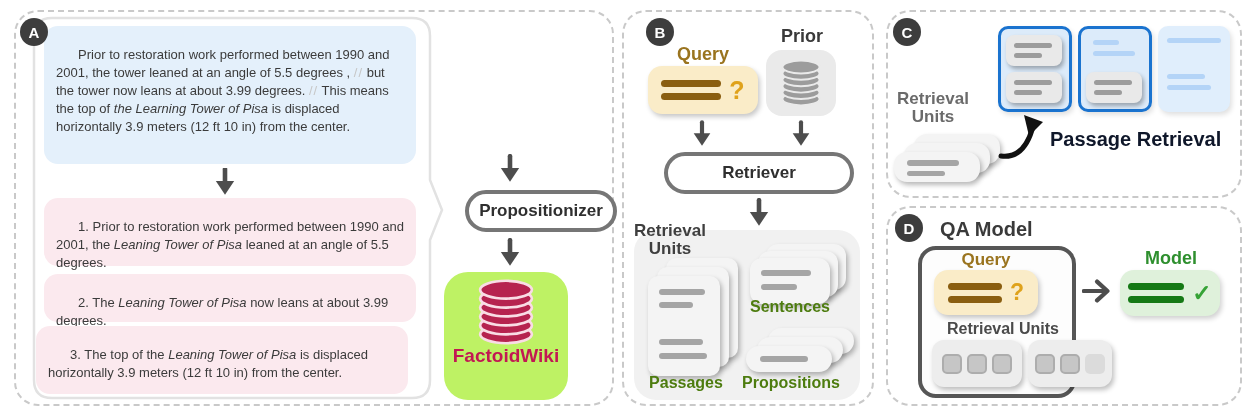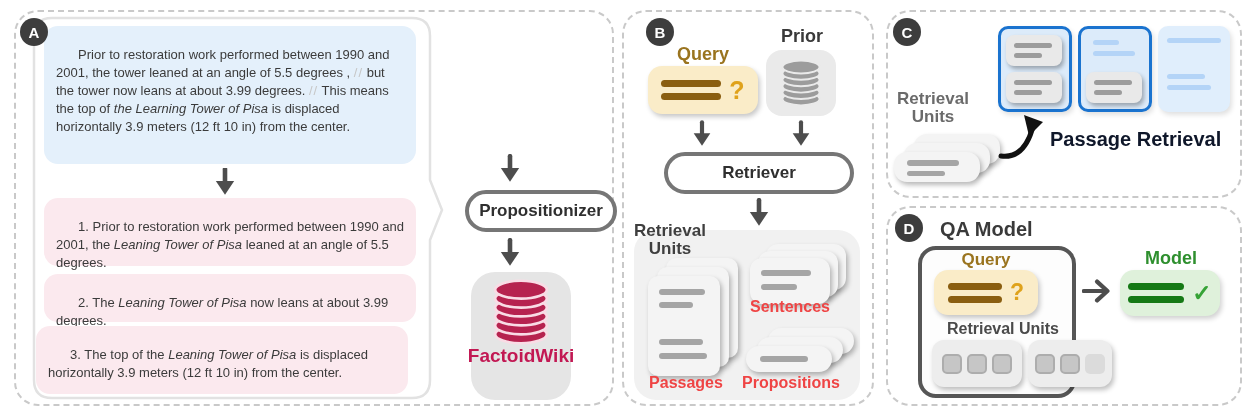--- a/index.html
+++ b/index.html
@@ -30,21 +30,21 @@
   .abox{position:absolute;background:#DFF1DB;border-radius:14px;display:flex;align-items:center;
     justify-content:center;gap:8px;box-shadow:2px 3px 5px rgba(0,0,0,0.18);z-index:3;}
   .abar{height:7px;border-radius:3.5px;background:#157915;}
   .acheck{color:#36A336;font-weight:800;font-size:23px;line-height:0.9;}
   .units-bg{position:absolute;background:#F1F1F1;border-radius:22px;z-index:1;}
   .stack{position:absolute;z-index:2;}
   .layer{position:absolute;background:#F4F4F4;border-radius:10px;box-shadow:2px 3px 5px rgba(0,0,0,0.28);}
   .pill-layer{border-radius:13px;}
   .line{border-radius:3px;background:#A5A5A5;position:absolute;height:6px;}
   .bline{border-radius:3px;background:#B4D4F7;position:absolute;height:5px;}
-  .gray-label{color:#ef4444;font-weight:700;font-size:16px;}
+  .gray-label{color:#4d7c0f;font-weight:700;font-size:16px;}
   .passage-card{position:absolute;border-radius:10px;background:#DCEBFA;box-sizing:border-box;z-index:2;
     box-shadow:2px 3px 5px rgba(0,0,0,0.12);}
   .bordered{border:3.5px solid #1A73CF;}
   .mini-card{position:absolute;background:#E9E9E9;border-radius:8px;box-shadow:2px 3px 4px rgba(0,0,0,0.3);}
   .mini-line{position:absolute;height:5px;border-radius:2.5px;background:#9C9C9C;}
   .qa-box{position:absolute;background:#FDFDFD;border:4.5px solid #565656;border-radius:18px;
     box-sizing:border-box;z-index:2;}
   .unit-card{position:absolute;background:#EDEDED;border-radius:12px;box-shadow:2px 3px 5px rgba(0,0,0,0.25);
     display:flex;align-items:center;justify-content:center;gap:5px;z-index:4;}
   .unit-sq{width:20px;height:20px;border-radius:5px;background:#C6C6C6;border:2px solid #ADADAD;box-sizing:border-box;}
@@ -110,21 +110,21 @@
     <span>Propositionizer</span>
   </div>
 
   <div class="arrow" style="left:499px;top:238px;">
     <svg width="22" height="30" viewBox="0 0 24 30">
         <path d="M12 1 V15" stroke="#4D4D4D" stroke-width="5" stroke-linecap="round" fill="none"></path>
         <path d="M2 14 H22 L12 29 Z" fill="#4D4D4D"></path>
       </svg>
   </div>
 
-  <div class="icon-card" style="left:471px;top:272px;width:100px;height:128px;background:#e5e5e5;">
+  <div class="icon-card" style="left:444px;top:272px;width:124px;height:128px;background:#bef264;">
     <svg width="68" height="66" viewBox="0 0 72 74" style="margin-top:7px;">
       <g fill="#B6234F" stroke="#F9DCE5" stroke-width="3">
         <ellipse cx="36" cy="62" rx="29" ry="10"></ellipse>
           <ellipse cx="36" cy="52" rx="29" ry="10"></ellipse>
         <ellipse cx="36" cy="42" rx="29" ry="10"></ellipse>
           <ellipse cx="36" cy="32" rx="29" ry="10"></ellipse>
         <ellipse cx="36" cy="22" rx="29" ry="10"></ellipse>
           <ellipse cx="36" cy="12" rx="29" ry="10"></ellipse>
       </g>
     </svg>

